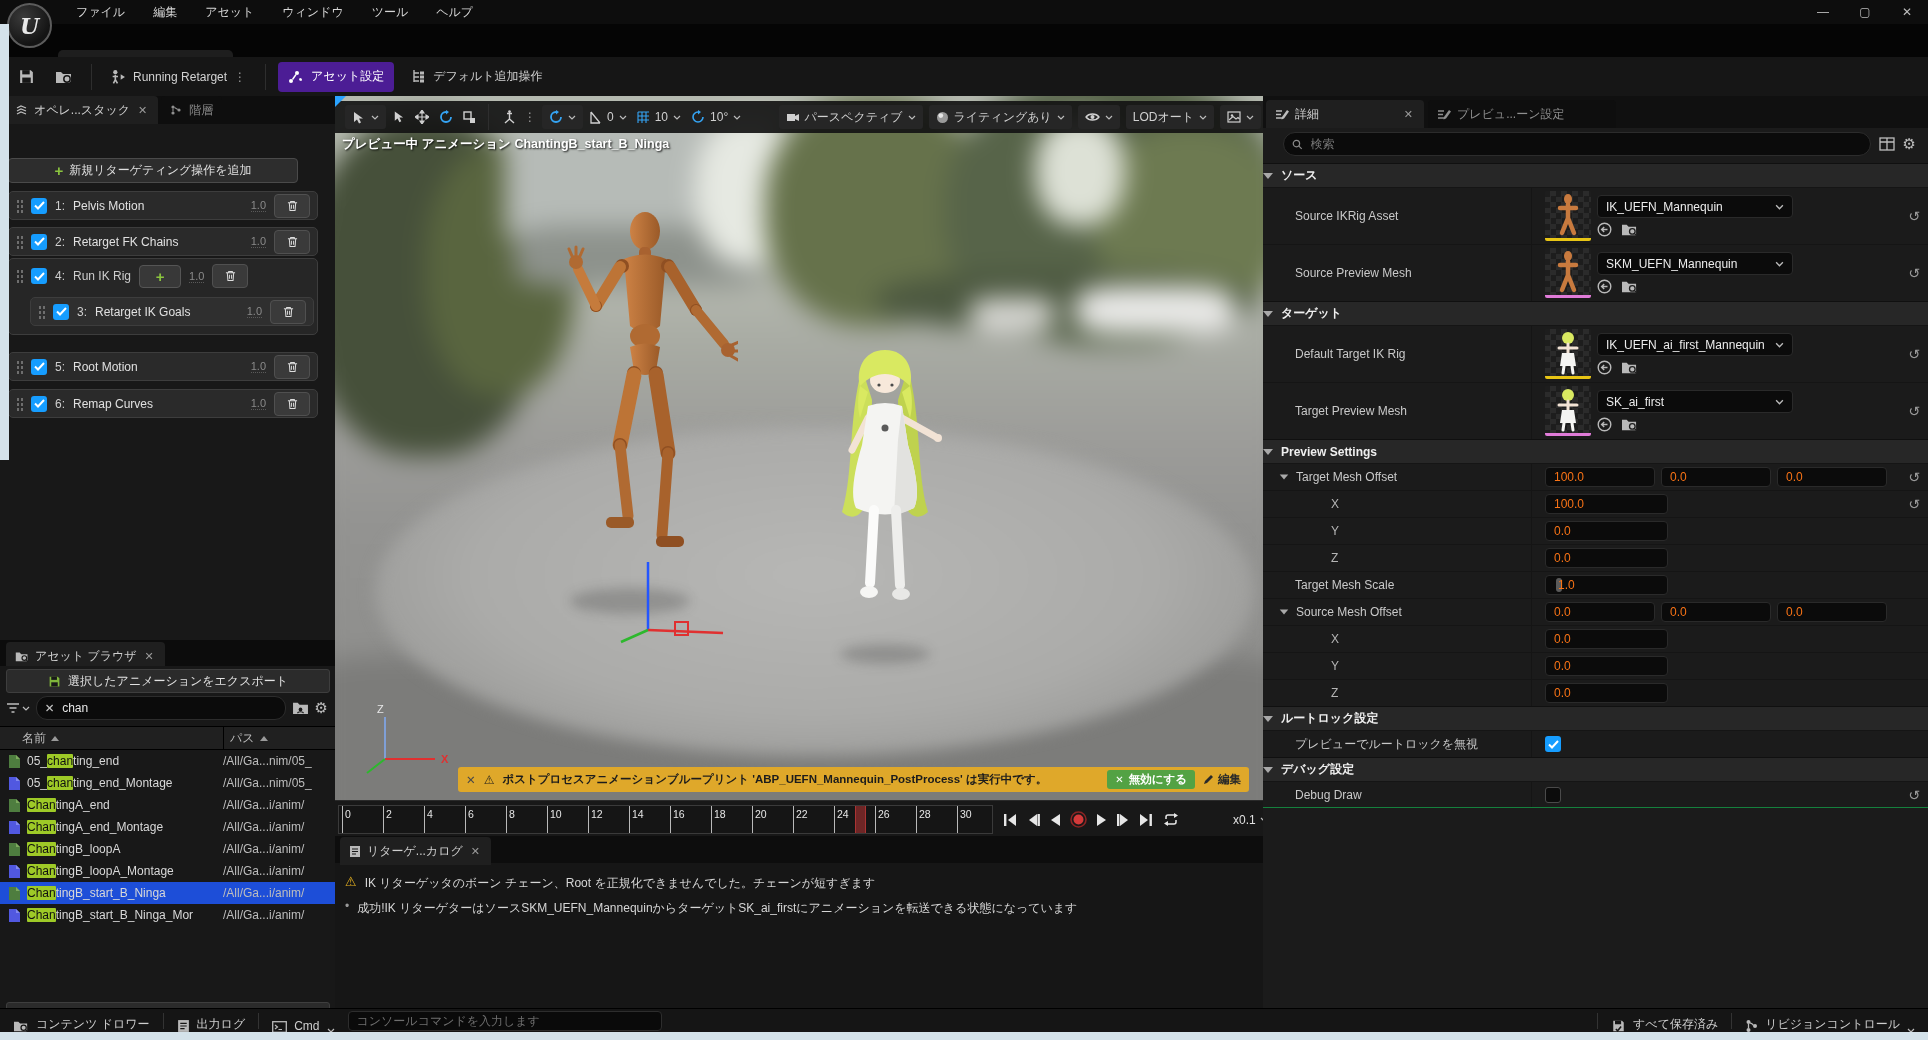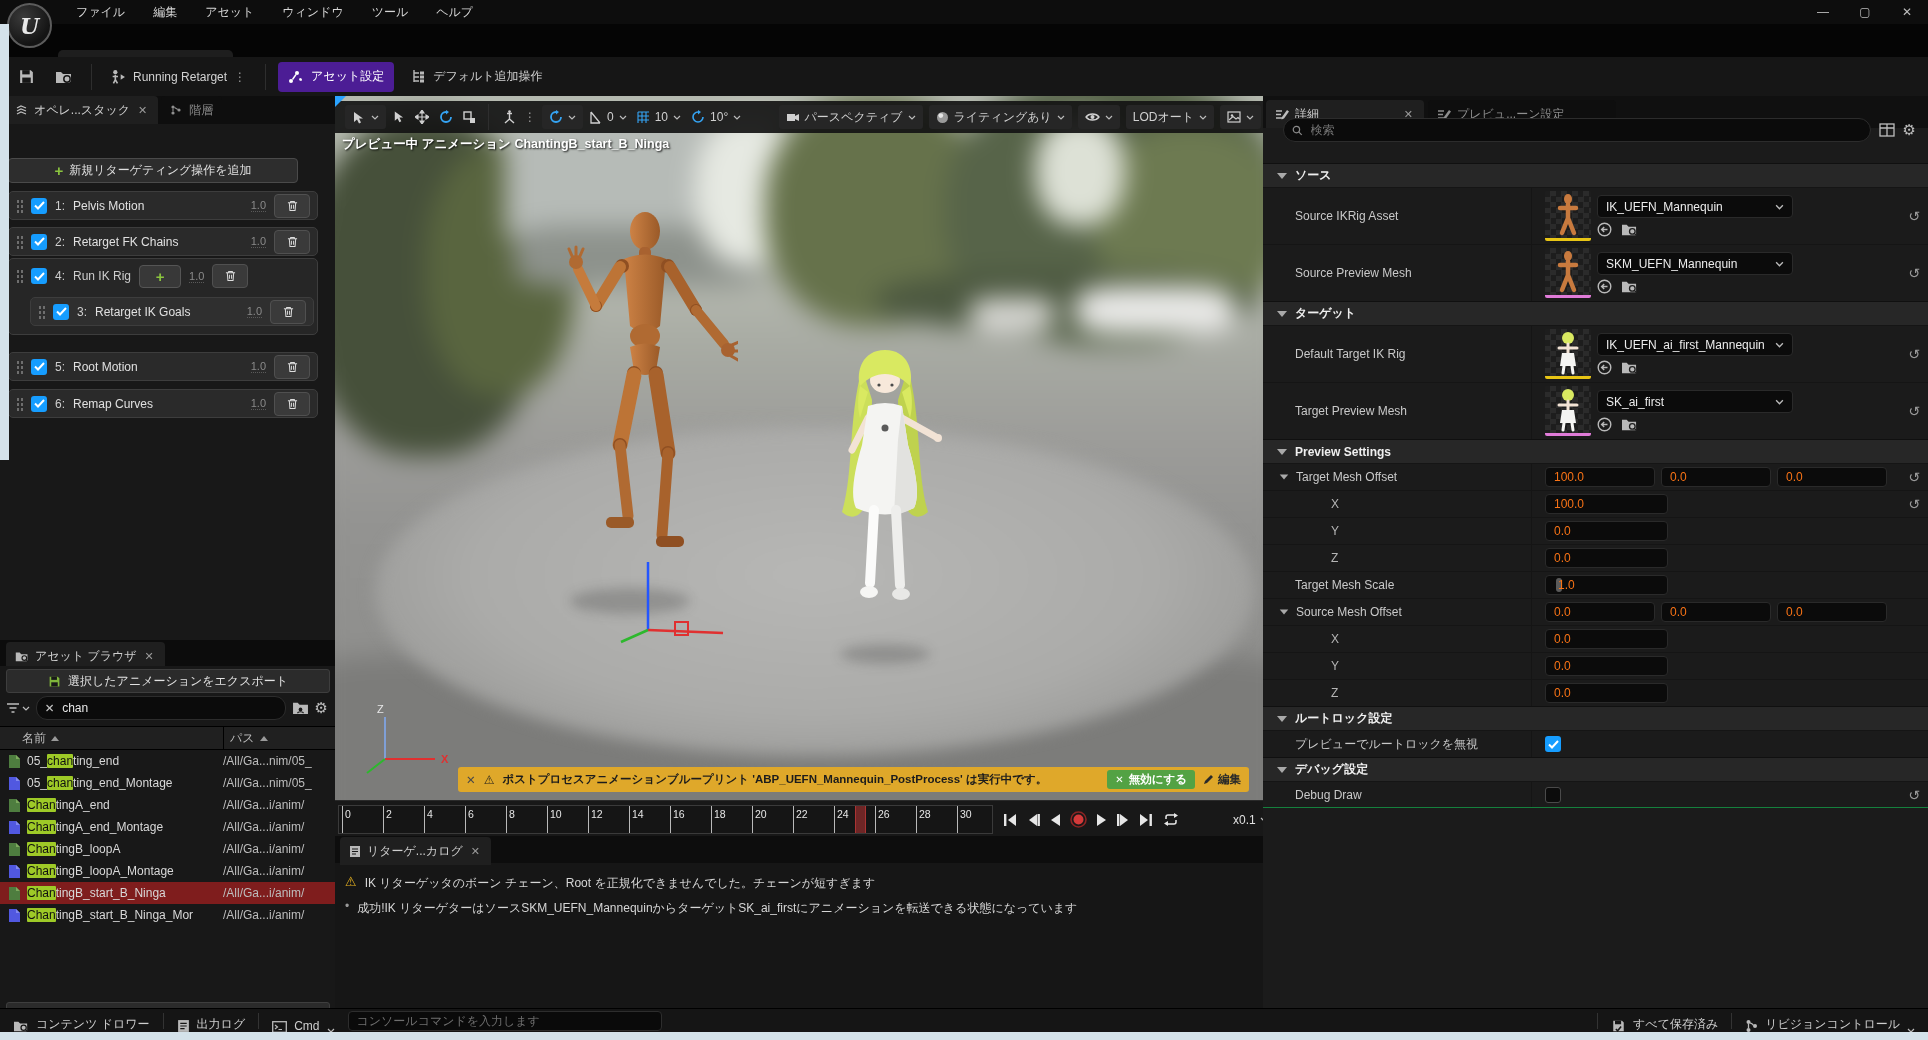--- a/index.html
+++ b/index.html
@@ -61,21 +61,21 @@
   #ab-tabrow{position:absolute;left:0;top:0;width:335px;height:26px;background:#0c0c0c}
   #ab-body{position:absolute;left:0;top:26px;width:335px;height:342px;background:#181818}
   #export-btn{position:absolute;left:6px;top:3px;width:322px;height:22px;background:#2b2b2b;border:1px solid #3e3e3e;border-radius:3px;
     display:flex;align-items:center;justify-content:center;gap:7px;color:#e2e2e2}
   #ab-filter{position:absolute;left:6px;top:30px;width:322px;height:24px;display:flex;align-items:center;gap:6px}
   .search-pill{flex:1;height:22px;background:#0b0b0b;border:1px solid #2c2c2c;border-radius:11px;display:flex;align-items:center;gap:6px;padding:0 8px}
   .search-pill input{background:transparent;border:none;outline:none;color:#e6e6e6;font-size:12px;width:100%;font-family:inherit}
   #ab-header{position:absolute;left:0;top:60px;width:335px;height:22px;background:#202020;border-top:1px solid #000;border-bottom:1px solid #000;display:flex;align-items:center;color:#bdbdbd}
   .sort-up{width:0;height:0;border-left:4px solid transparent;border-right:4px solid transparent;border-bottom:5px solid #9a9a9a;display:inline-block;margin-left:5px}
   .ab-row{position:absolute;left:0;width:335px;height:22px;display:flex;align-items:center;font-size:12px;color:#d8d8d8}
-  .ab-row.selected{background:#7f1d1d}
+  .ab-row.selected{background:#1d4ed8}
   .ab-row .nm{white-space:nowrap;overflow:hidden;flex:1}
   .ab-row .pth{width:112px;flex:none;color:#bdbdbd;white-space:nowrap;overflow:hidden}
   .hl{background:#9eca27;color:#101010;border-radius:1px}
   .doc-ic{width:13px;height:15px;margin:0 6px 0 8px;flex:none}
   #play-ref{position:absolute;left:6px;top:336px;width:322px;height:22px;background:#2b2b2b;border:1px solid #3e3e3e;border-radius:3px;
     display:flex;align-items:center;justify-content:center;gap:7px;color:#e2e2e2}
   .green-sq{width:10px;height:10px;background:#7fb53b;border-radius:1px}
   
   #viewport{left:335px;top:96px;width:932px;height:704px;background:#888;overflow:hidden}
   #scene-bg{position:absolute;left:-20px;top:-20px;width:972px;height:744px;filter:blur(13px);
@@ -103,22 +103,22 @@
   #playhead{position:absolute;left:516px;top:0;width:9px;height:100%;background:#6e2626;border-left:1px solid #a33;border-right:1px solid #a33}
   #transport{position:absolute;left:668px;top:4px;height:29px;display:flex;align-items:center;gap:9px}
   #speed{position:absolute;left:898px;top:4px;height:29px;display:flex;align-items:center;gap:4px;color:#e0e0e0}
   
   #log-panel{left:335px;top:836px;width:932px;height:172px;background:#161616}
   #log-tabrow{position:absolute;left:0;top:0;width:932px;height:27px;background:#0d0d0d}
   .log-line{position:absolute;left:10px;display:flex;align-items:flex-start;gap:8px;color:#d6d6d6;font-size:12px;white-space:nowrap}
   
   #details{left:1263px;top:96px;width:665px;height:912px;background:#1b1b1b}
   #det-tabs{position:absolute;left:0;top:0;width:665px;height:32px;background:#101010;display:flex;align-items:flex-end}
-  #det-search-row{position:absolute;left:0;top:20px;width:665px;height:28px;display:flex;align-items:center;gap:8px;padding:0 12px 0 20px;box-sizing:border-box}
-  .sec-hdr{position:absolute;left:0;width:665px;height:24px;background:#272727;border-top:1px solid #101010;display:flex;align-items:center;gap:8px;padding-left:14px;box-sizing:border-box;color:#efefef;font-weight:bold}
+  #det-search-row{position:absolute;left:0;top:34px;width:665px;height:28px;display:flex;align-items:center;gap:8px;padding:0 12px 0 20px;box-sizing:border-box}
+  .sec-hdr{position:absolute;left:0;width:665px;height:24px;background:#272727;border-top:1px solid #101010;display:flex;align-items:center;gap:8px;box-sizing:border-box;color:#efefef;font-weight:bold}
   .tri-down{width:0;height:0;border-left:5px solid transparent;border-right:5px solid transparent;border-top:6px solid #a9a9a9}
   .prow{position:absolute;left:0;width:665px;border-top:1px solid #151515;display:flex;box-sizing:border-box}
   .plabel{width:269px;flex:none;display:flex;align-items:center;padding-left:32px;box-sizing:border-box;border-right:1px solid #151515;color:#c9c9c9}
   .plabel.sub{padding-left:68px;color:#b5b5b5}
   .pval{flex:1;display:flex;align-items:center;gap:6px;padding-left:13px;position:relative}
   .field{height:20px;background:#0b0b0b;border:1px solid #2a2a2a;border-radius:4px;color:#f97316;display:flex;align-items:center;padding:0 8px;box-sizing:border-box;font-size:12px}
   .field.w110{width:110px}.field.w123{width:123px}
   .reset{position:absolute;right:8px;color:#9a9a9a;font-size:14px}
   .thumb{width:46px;height:50px;border-radius:2px;flex:none;position:relative;
     background:repeating-conic-gradient(#2b2b2b 0% 25%,#1d1d1d 0% 50%) 0 0/11px 11px;overflow:hidden}

